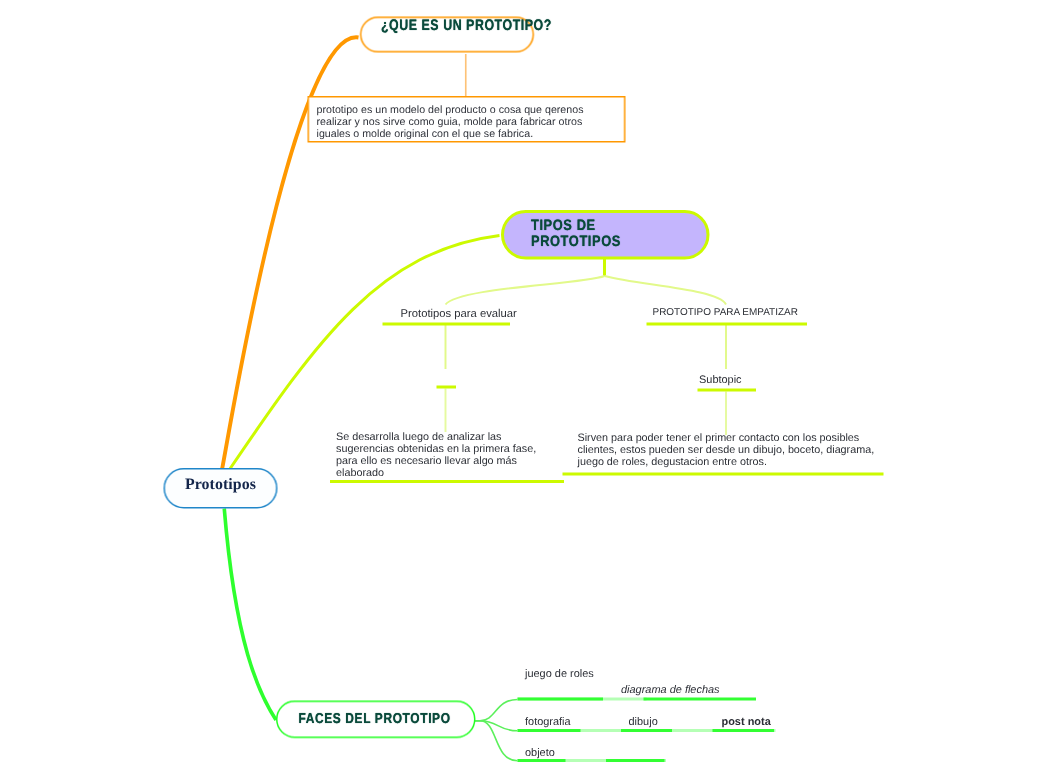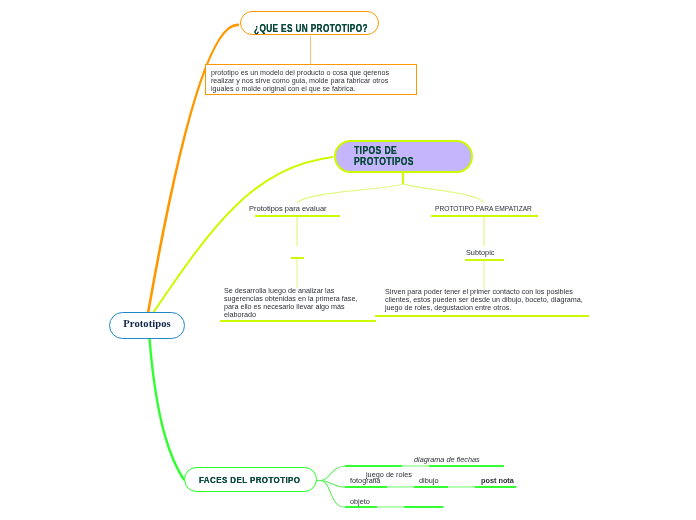--- a/index.html
+++ b/index.html
@@ -8,22 +8,22 @@
   .node,.utext,.lbl,.txt{will-change:opacity;}
   svg#links{position:absolute;left:0;top:0;width:696px;height:520px;}
   .node{position:absolute;box-sizing:border-box;}
 
   
   #root-node{left:109px;top:312px;width:76px;height:27px;border:1.6px solid #1f86c9;border-radius:14px;
     background:#fcfeff;display:flex;align-items:center;justify-content:center;}
   #root-node .lbl{font-family:"Liberation Serif",serif;font-weight:bold;font-size:10.6px;color:#14264b;letter-spacing:0.05px;position:relative;top:-2px;}
 
   
-  #b1-node{left:239.5px;top:11px;width:139px;height:24px;border:1.8px solid #ff9800;border-radius:12px;
-    background:#ffffff;display:flex;align-items:flex-end;padding-left:13px;}
+  #b1-node{left:239.5px;top:11px;width:116px;height:24px;border:1.8px solid #ff9800;border-radius:12px;
+    background:#ffffff;display:flex;align-items:flex-start;padding-left:13px;}
   #b1-node .lbl{font-weight:bold;font-size:10.2px;color:#0a4a3b;text-shadow:0 0 0.6px #0a4a3b;letter-spacing:0.45px;transform:scaleX(0.81);transform-origin:left;display:inline-block;white-space:nowrap;}
 
   
   #b1-note{left:205px;top:64px;width:212px;height:31px;border:1.8px solid #ff9800;background:#ffffff;padding:4px 5px 0 5px;}
   #b1-note .txt{font-size:7.1px;color:#2f323a;line-height:8px;letter-spacing:0.01px;}
 
   
   #b2-node{left:334px;top:140px;width:139px;height:33px;border:2px solid #ccfa00;border-radius:17px;
     background:#c4b5fd;display:flex;align-items:center;padding-left:18px;}
   #b2-node .lbl{font-weight:bold;font-size:10.1px;color:#0a4a3b;text-shadow:0 0 0.6px #0a4a3b;line-height:10.4px;letter-spacing:0.45px;transform:scaleX(0.85);transform-origin:left;display:inline-block;white-space:nowrap;}
@@ -80,38 +80,38 @@
 </div>
 
 <div class="node" id="b2-node">
   <span class="lbl"><span>TIPOS DE</span><br><span>PROTOTIPOS</span></span>
 </div>
 
 <div class="node" id="b3-node">
   <span class="lbl">FACES DEL PROTOTIPO</span>
 </div>
 
-<div class="utext" style="left:249px;top:204px;font-size:7.5px;">Prototipos para evaluar</div>
+<div class="utext" style="left:267px;top:204px;font-size:7.5px;">Prototipos para evaluar</div>
 <div class="uline" style="left:255px;top:215px;width:85px;background:#ccfa00;"></div>
 
 <div class="uline" style="left:291px;top:257px;width:13px;background:#ccfa00;"></div>
 
 <div class="utext multi" style="left:224px;top:287px;width:136px;line-height:8.1px;font-size:7.2px;">Se desarrolla luego de analizar las sugerencias obtenidas en la primera fase, para ello es necesario llevar algo más elaborado</div>
 <div class="uline" style="left:220px;top:320px;width:156px;background:#ccfa00;"></div>
 
 <div class="utext" style="left:435px;top:205px;font-size:6.65px;">PROTOTIPO PARA EMPATIZAR</div>
 <div class="uline" style="left:431px;top:215px;width:107px;background:#ccfa00;"></div>
 
 <div class="utext" style="left:466px;top:248px;">Subtopic</div>
 <div class="uline" style="left:465px;top:259px;width:39px;background:#ccfa00;"></div>
 
 <div class="utext multi" style="left:385px;top:288px;width:200px;line-height:8.1px;font-size:7.2px;">Sirven para poder tener el primer contacto con los posibles clientes, estos pueden ser desde un dibujo, boceto, diagrama, juego de roles, degustacion entre otros.</div>
 <div class="uline" style="left:375px;top:315px;width:214px;background:#ccfa00;"></div>
 
-<div class="utext" style="left:350px;top:470px;margin-left:16px;">juego de roles</div>
+<div class="utext" style="left:350px;top:444px;">juego de roles</div>
 <div class="uline lite" style="left:345px;top:465px;width:86px;"></div>
 <div class="uline" style="left:345px;top:465px;width:57px;background:#33ff33;"></div>
 <div class="utext" style="left:414px;top:455px;font-style:italic;">diagrama de flechas</div>
 <div class="uline" style="left:429px;top:465px;width:75px;background:#33ff33;"></div>
 
 <div class="utext" style="left:350px;top:476px;">fotografia</div>
 <div class="uline lite" style="left:345px;top:486px;width:172px;"></div>
 <div class="uline" style="left:345px;top:486px;width:42px;background:#33ff33;"></div>
 <div class="utext" style="left:419px;top:476px;">dibujo</div>
 <div class="uline" style="left:414px;top:486px;width:34px;background:#33ff33;"></div>

